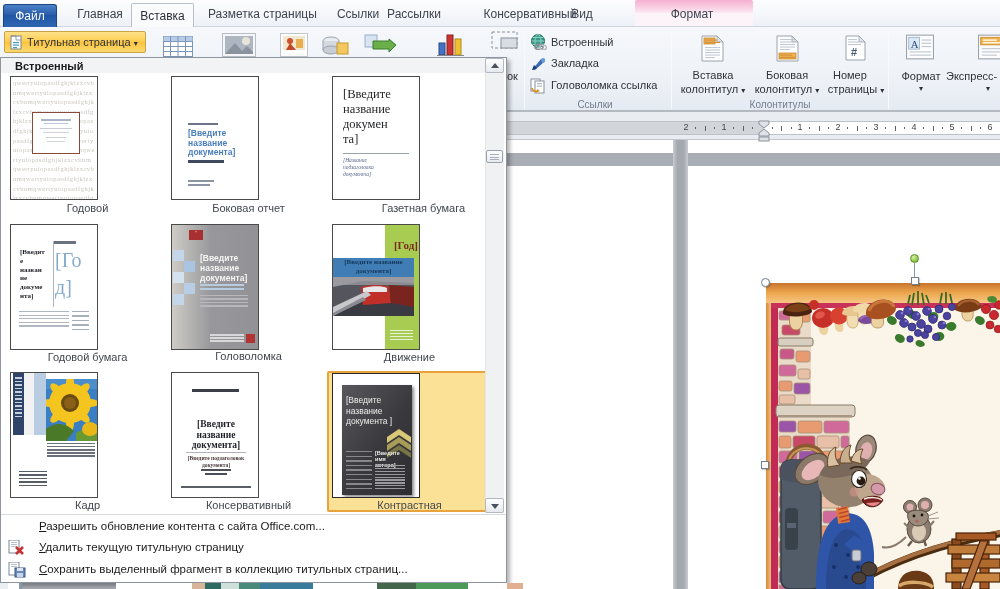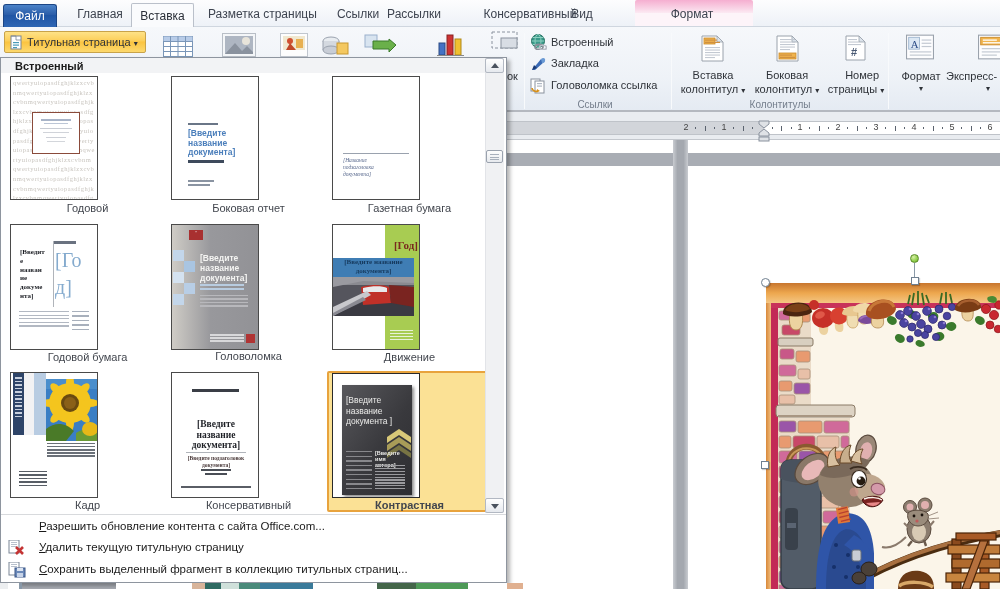--- a/index.html
+++ b/index.html
@@ -171,21 +171,21 @@
 <div class="btntext" style="left:764px;top:69px;width:46px;text-align:center">Боковая</div>
 <div class="btntext" style="left:752px;top:83px;width:70px;text-align:center">колонтитул <span style="font-size:8px">▾</span></div>
 <svg class="abs" style="left:845px;top:33px" width="21" height="30" viewBox="0 0 21 26">
   <path d="M1 1 L14 1 L20 7 L20 25 L1 25 Z" fill="#fff" stroke="#9aa2ac"></path>
   <path d="M14 1 L14 7 L20 7 Z" fill="#dde4ec" stroke="#9aa2ac" stroke-width="0.8"></path>
   <rect x="3" y="4" width="9" height="1.1" fill="#c3c9d2"></rect>
       <rect x="3" y="6.5" width="11" height="1.1" fill="#c3c9d2"></rect>
   <rect x="3" y="9" width="13" height="1.1" fill="#c3c9d2"></rect>
   <text x="6" y="21" font-size="11" font-weight="bold" fill="#4a5a74" font-family="Liberation Sans">#</text>
 </svg>
-<div class="btntext" style="left:833px;top:69px;width:46px;text-align:right">Номер</div>
+<div class="btntext" style="left:833px;top:69px;width:46px;text-align:left">Номер</div>
 <div class="btntext" style="left:823px;top:83px;width:66px;text-align:center">страницы <span style="font-size:8px">▾</span></div>
 <div class="glabel" style="left:745px;width:70px">Колонтитулы</div>
 
 <svg class="abs" style="left:905px;top:33px" width="30" height="28" viewBox="0 0 27 26">
   <rect x="1" y="2" width="25" height="22" fill="#fdfdfe" stroke="#9aa2ac"></rect>
   <rect x="3" y="4" width="10" height="11" fill="#dce8f4" stroke="#9ab2cc" stroke-width="0.8"></rect>
   <text x="5" y="13.5" font-size="10" fill="#2a4a84" font-family="Liberation Serif">A</text>
   <rect x="15" y="6" width="9" height="1.1" fill="#c3c9d2"></rect>
       <rect x="15" y="9" width="9" height="1.1" fill="#c3c9d2"></rect>
   <rect x="15" y="12" width="9" height="1.1" fill="#c3c9d2"></rect>
@@ -530,24 +530,25 @@
 <div class="cap" style="left:7px;top:202px">Годовой</div>
 <div class="abs thumb" style="left:171px;top:76px;height:124px">
   <div class="abs" style="left:16px;top:46px;width:30px;height:2px;background:#6a7687"></div>
   <div class="abs" style="left:16px;top:52px;width:60px;font-size:8.5px;font-weight:bold;line-height:9.5px;color:#4a7ebb">[Введите название документа]</div>
   <div class="abs" style="left:16px;top:83px;width:36px;height:3px;background:#3e4a5c"></div>
   <div class="abs" style="left:16px;top:103px;width:26px;height:2px;background:#8a94a2"></div>
   <div class="abs" style="left:16px;top:107px;width:22px;height:2px;background:#8a94a2"></div>
 </div>
 <div class="cap" style="left:168px;top:202px">Боковая отчет</div>
 <div class="abs thumb" style="left:332px;top:76px;height:124px">
+  <div class="abs" style="left:10px;top:10px;width:62px;font-family:'Liberation Serif',serif;font-size:12.5px;line-height:15px;color:#252628">[Введите название докумен та]</div>
   <div class="abs" style="left:10px;top:76px;width:66px;height:1px;background:#9aa2ae"></div>
   <div class="abs" style="left:10px;top:80px;width:48px;font-family:'Liberation Serif',serif;font-style:italic;font-size:5.5px;line-height:7px;color:#5a6a8e">[Название подзаголовка документа]</div>
 </div>
-<div class="cap" style="left:329px;top:202px">Газетная бумага</div>
+<div class="cap" style="left:343px;top:202px">Газетная бумага</div>
 
 <div class="abs thumb" style="left:10px;top:224px;height:126px">
   <div class="abs" style="left:43px;top:16px;width:22px;height:3px;background:#6a7280"></div>
   <div class="abs" style="left:42px;top:16px;width:1px;height:66px;background:#b0b4ba"></div>
   <div class="abs" style="left:9px;top:23px;width:32px;font-family:'Liberation Serif',serif;font-weight:bold;font-size:7px;line-height:8.8px;color:#1e2026">[Введит<br>е<br>назван<br>ие<br>докуме<br>нта]</div>
   <div class="abs" style="left:44px;top:22px;width:36px;font-family:'Liberation Serif',serif;font-size:20px;line-height:27px;color:#85abce">[Го д]</div>
   <div class="abs" style="left:8px;top:86px;width:50px;height:18px;background:repeating-linear-gradient(#b2b8c2 0,#b2b8c2 1.3px,#fff 1.3px,#fff 3.6px)"></div>
   <div class="abs" style="left:61px;top:86px;width:17px;height:22px;background:repeating-linear-gradient(#a8b0bc 0,#a8b0bc 1.3px,#fff 1.3px,#fff 4.4px)"></div>
 </div>
 <div class="cap" style="left:7px;top:351px">Годовой бумага</div>
@@ -630,21 +631,21 @@
     <svg class="abs" style="left:44px;top:44px" width="26" height="30" viewBox="0 0 26 30">
       <path d="M1 8 L13 0 L25 8 L25 14 L13 6 L1 14 Z" fill="#d8c878"></path>
       <path d="M1 16 L13 8 L25 16 L25 22 L13 14 L1 22 Z" fill="#a89c58"></path>
       <path d="M1 24 L13 16 L25 24 L25 29 L13 21 L1 29 Z" fill="#787444"></path>
     </svg>
     <div class="abs" style="left:4px;top:66px;width:26px;height:38px;background:repeating-linear-gradient(#88888c 0,#88888c 1.4px,transparent 1.4px,transparent 4.6px)"></div>
     <div class="abs" style="left:33px;top:65px;width:26px;font-size:5.5px;line-height:6px;color:#e8e8e6;font-weight:bold">[Введите имя автора]</div>
     <div class="abs" style="left:33px;top:80px;width:30px;height:24px;background:repeating-linear-gradient(#9a9a9e 0,#9a9a9e 1.2px,transparent 1.2px,transparent 2.9px)"></div>
   </div>
 </div>
-<div class="cap" style="left:329px;top:499px;font-weight:bold">Контрастная</div>
+<div class="cap" style="left:329px;top:499px;font-weight:normal">Контрастная</div>
 </div>
 <div id="menu">
 
 <div class="abs" style="left:485px;top:58px;width:19px;height:455px;background:#f0f1f3;border-left:1px solid #e2e4e8"></div>
 <div class="abs sbtn" style="top:58px;left:485px">
       <div class="arrowup"></div>
     </div>
 <div class="abs" style="left:486px;top:150px;width:17px;height:13px;background:linear-gradient(#fdfdfd,#e7eaee);border:1px solid #9aa2ae;border-radius:2px">
   <div style="margin:3px 3px 0;height:1px;background:#a8b0bc"></div>
   <div style="margin:1.5px 3px 0;height:1px;background:#a8b0bc"></div>

